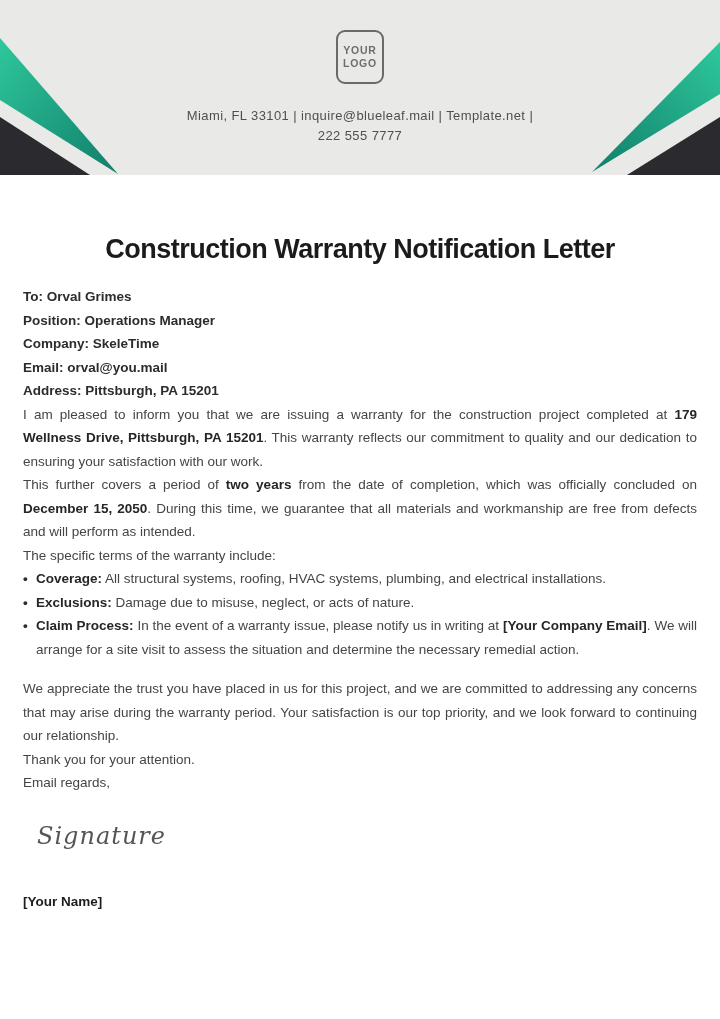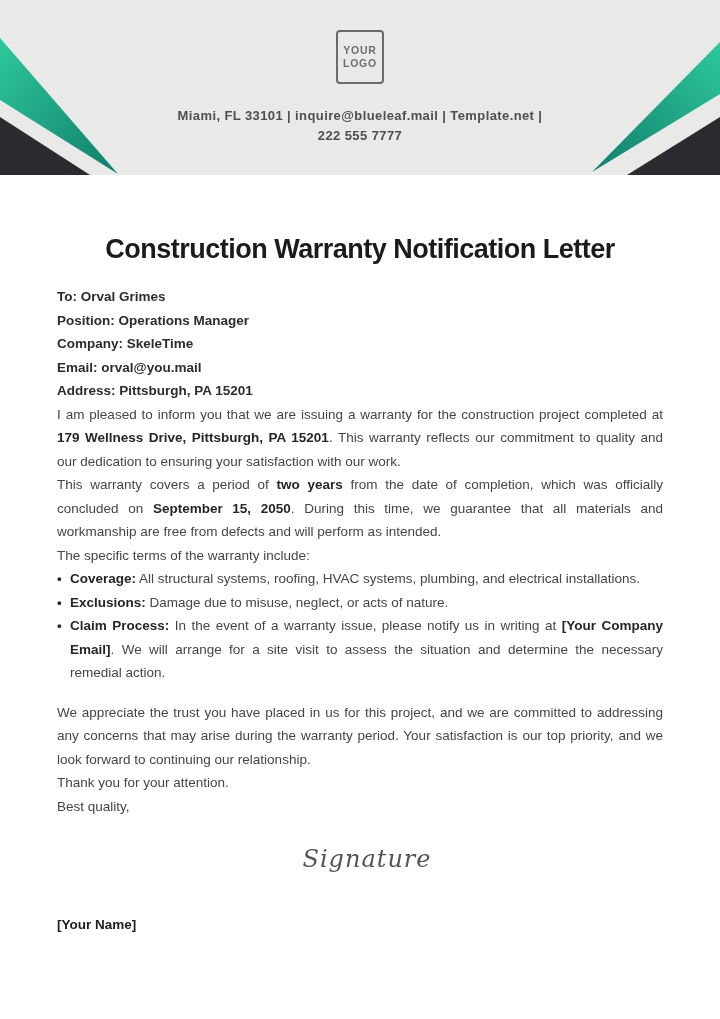--- a/index.html
+++ b/index.html
@@ -17,42 +17,42 @@
     background: #e9e9e7;
     overflow: hidden;
   }
   .ribbons { position: absolute; inset: 0; width: 720px; height: 175px; display: block; }
   .logo-box {
     position: absolute;
     top: 30px; left: 50%;
     transform: translateX(-50%);
     width: 44px; height: 50px;
     border: 2px solid #6a6a6a;
-    border-radius: 4px;
+    border-radius: 9px;
     display: flex; align-items: center; justify-content: center;
     text-align: center;
   }
   .logo-box span {
     font-size: 10.5px; font-weight: 700; color: #6e6e6e;
     letter-spacing: 0.8px; line-height: 13px; white-space: pre-line;
   }
   .contact {
     position: absolute;
     top: 106px; left: 50%;
     transform: translateX(-50%);
     width: 480px;
     text-align: center;
     color: #4f4f4f;
-    font-size: 13px; font-weight: 700;
+    font-size: 13px; font-weight: 400;
     letter-spacing: 0.4px;
     line-height: 20px;
   }
   
   .doc {
-    padding: 0 57px;
+    padding: 0 23px;
   }
   .title {
     margin: 58px 0 19px 0;
     text-align: center;
     font-size: 27px;
     font-weight: 700;
     letter-spacing: -0.5px;
     color: #1b1b1b;
     line-height: 33px;
   }
@@ -73,21 +73,20 @@
   }
   .gap { margin-top: 16px !important; }
   .signature {
     margin: 26px 0 0 14px;
     font-family: "DejaVu Serif", serif;
     font-style: italic;
     font-size: 24px;
     letter-spacing: 1px;
     color: #555555;
     line-height: 30px;
-    text-align: center;
   }
   .your-name {
     margin-top: 39px;
     font-size: 13.5px;
     font-weight: 700;
     color: #1d1d1d;
     line-height: 23.5px;
   }
 </style>
 </head>
@@ -127,35 +126,35 @@
     <p><strong>To: Orval Grimes</strong></p>
     <p><strong>Position: Operations Manager</strong></p>
     <p><strong>Company: SkeleTime</strong></p>
     <p><strong>Email: orval@you.mail</strong></p>
     <p><strong>Address: Pittsburgh, PA 15201</strong></p>
   </div>
 
 
   <p class="just"><span>I am pleased to inform you that we are issuing a warranty for the construction project completed at </span><strong>179 Wellness Drive, Pittsburgh, PA 15201</strong><span>. This warranty reflects our commitment to quality and our dedication to ensuring your satisfaction with our work.</span></p>
 
-  <p class="just"><span>This warranty covers a period of </span><strong>two years</strong><span> from the date of completion, which was officially concluded on </span><strong>September 15, 2050</strong><span>. During this time, we guarantee that all materials and workmanship are free from defects and will perform as intended.</span></p>
+  <p class="just"><span>This further covers a period of </span><strong>two years</strong><span> from the date of completion, which was officially concluded on </span><strong>December 15, 2050</strong><span>. During this time, we guarantee that all materials and workmanship are free from defects and will perform as intended.</span></p>
 
   <p>The specific terms of the warranty include:</p>
 
   <ul class="terms">
     <li>
       <span class="bullet">•</span><strong>Coverage:</strong><span> All structural systems, roofing, HVAC systems, plumbing, and electrical installations.</span>
     </li>
     <li>
       <span class="bullet">•</span><strong>Exclusions:</strong><span> Damage due to misuse, neglect, or acts of nature.</span>
     </li>
     <li>
       <span class="bullet">•</span><strong>Claim Process:</strong><span> In the event of a warranty issue, please notify us in writing at </span><strong>[Your Company Email]</strong><span>. We will arrange for a site visit to assess the situation and determine the necessary remedial action.</span>
     </li>
   </ul>
 
   <p class="just gap">We appreciate the trust you have placed in us for this project, and we are committed to addressing any concerns that may arise during the warranty period. Your satisfaction is our top priority, and we look forward to continuing our relationship.</p>
   <p>Thank you for your attention.</p>
-  <p>Best quality,</p>
+  <p>Email regards,</p>
 
   <div class="signature">Signature</div>
   <div class="your-name">[Your Name]</div>
 </div>
 
 </body></html>

